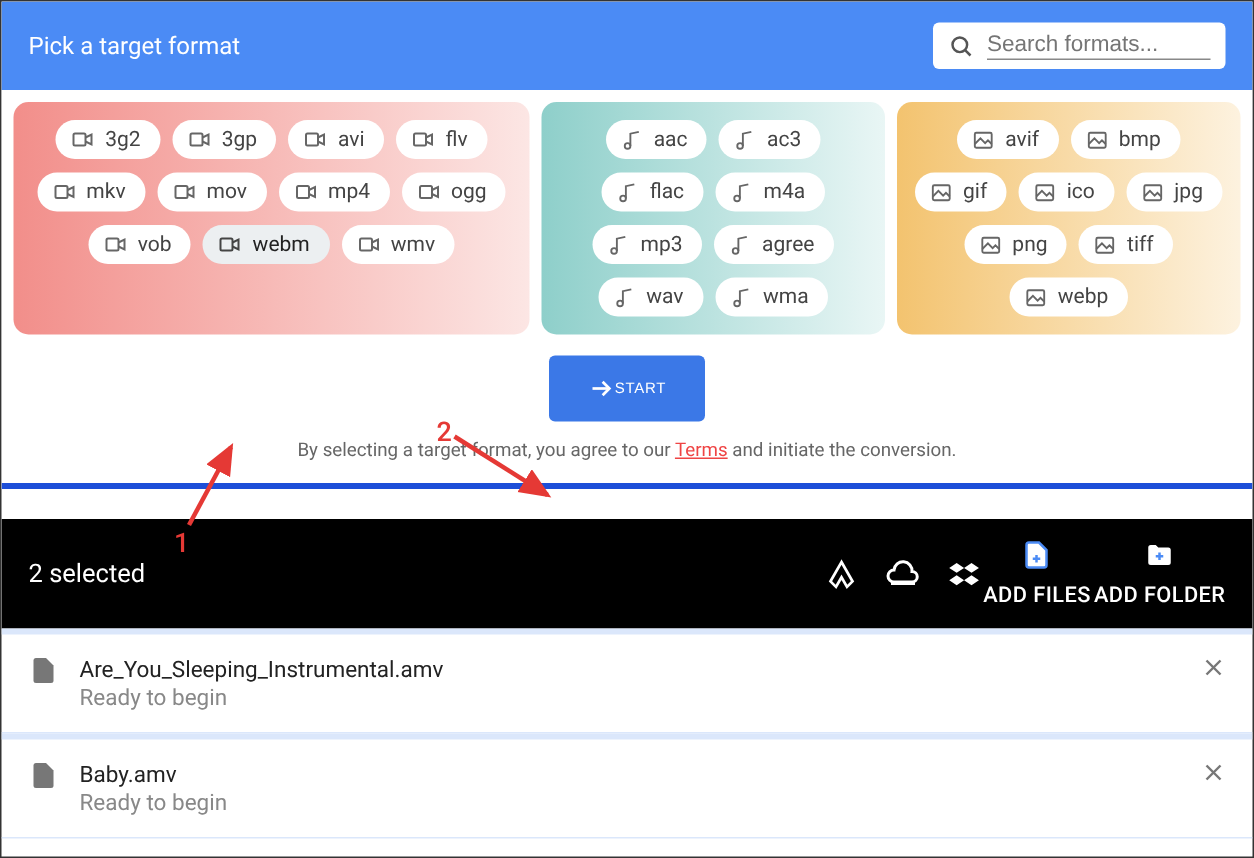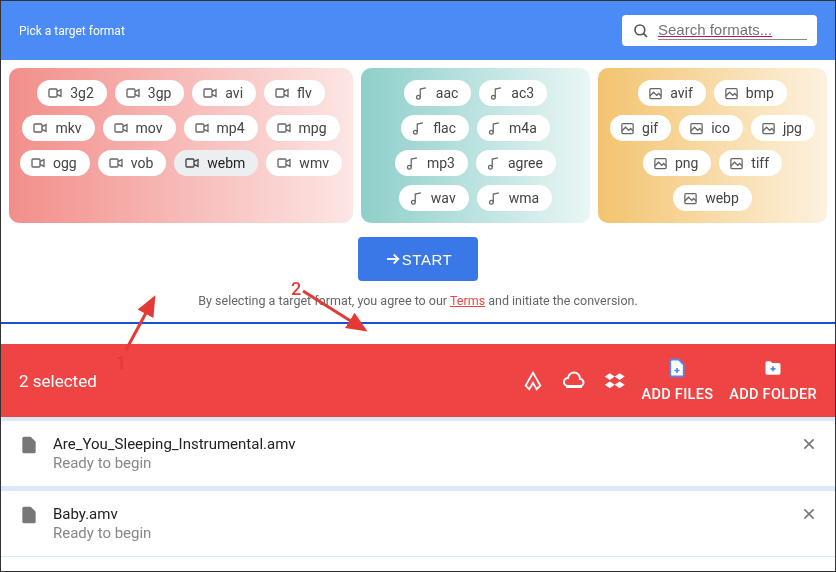--- a/index.html
+++ b/index.html
@@ -12,46 +12,45 @@
     border: 1px solid #333;
   }
   .header {
     background: #4b8bf5;
     color: #fff;
     display: flex;
     align-items: center;
     justify-content: space-between;
     padding: 14px 18px;
   }
-  .header-title { font-size: 12px; font-weight: 400; }
+  .header-title { font-size: 16px; font-weight: 400; }
   .search-box {
     background: #fff;
     border-radius: 4px;
     display: flex;
     align-items: center;
     padding: 6px 10px;
     width: 195px;
   }
   .search-box svg { flex-shrink: 0; }
   .search-input {
     border: none;
     outline: none;
     font-size: 15px;
     color: #be185d;
     width: 100%;
     margin-left: 8px;
     border-bottom: 1px solid #888;
     padding-bottom: 1px;
-    text-decoration: underline;
   }
   .panel {
     background: #fff;
     margin: 0;
     padding: 8px 8px 14px 8px;
-    border-bottom: 2px solid #1d4ed8;
+    border-bottom: 4px solid #1d4ed8;
     position: relative;
   }
   .groups { display: flex; gap: 8px; }
   .group {
     border-radius: 10px;
     padding: 12px 10px;
     display: flex;
     flex-wrap: wrap;
     gap: 9px 8px;
     align-content: flex-start;
@@ -87,42 +86,42 @@
     color: #222;
   }
   .pill svg { flex-shrink: 0; }
   .start-row { text-align: center; margin-top: 14px; position: relative; }
   .start-btn {
     background: #3b78e7;
     color: #fff;
     border: none;
     border-radius: 4px;
     padding: 13px 26px;
-    font-size: 15px;
+    font-size: 10px;
     font-weight: 500;
     display: inline-flex;
     align-items: center;
     gap: 0;
     cursor: pointer;
     letter-spacing: 0.5px;
   }
   .terms-row {
     text-align: center;
     font-size: 12.5px;
     color: #666;
     margin-top: 12px;
   }
   .terms-row a { color: #ef4444; }
   .selbar {
-    background: #ef4444;
+    background: #000000;
     color: #fff;
     display: flex;
     align-items: center;
     padding: 14px 18px;
-    gap: 16px;
+    gap: 2px;
     margin-top: 20px;
   }
   .selbar-title { font-size: 17px; flex: 1; }
   .selbar-icons { display: flex; gap: 18px; align-items: center; }
   .selbar-btn {
     display: inline-flex;
     align-items: center;
     gap: 8px;
     font-size: 14.5px;
     font-weight: 500;
@@ -211,27 +210,20 @@
             <rect x="3" y="6" width="12" height="12" rx="1.5"></rect>
             <path d="M15 10 L21 7 V17 L15 14"></path>
           </svg>
           <span>mp4</span>
         </span>
       <span class="pill">
           <svg width="16" height="16" viewBox="0 0 24 24" fill="none" stroke="#666" stroke-width="2">
             <rect x="3" y="6" width="12" height="12" rx="1.5"></rect>
             <path d="M15 10 L21 7 V17 L15 14"></path>
           </svg>
-          <span>mpg</span>
-        </span>
-      <span class="pill">
-          <svg width="16" height="16" viewBox="0 0 24 24" fill="none" stroke="#666" stroke-width="2">
-            <rect x="3" y="6" width="12" height="12" rx="1.5"></rect>
-            <path d="M15 10 L21 7 V17 L15 14"></path>
-          </svg>
           <span>ogg</span>
         </span>
       <span class="pill">
           <svg width="16" height="16" viewBox="0 0 24 24" fill="none" stroke="#666" stroke-width="2">
             <rect x="3" y="6" width="12" height="12" rx="1.5"></rect>
             <path d="M15 10 L21 7 V17 L15 14"></path>
           </svg>
           <span>vob</span>
         </span>
       <span class="pill selected">

